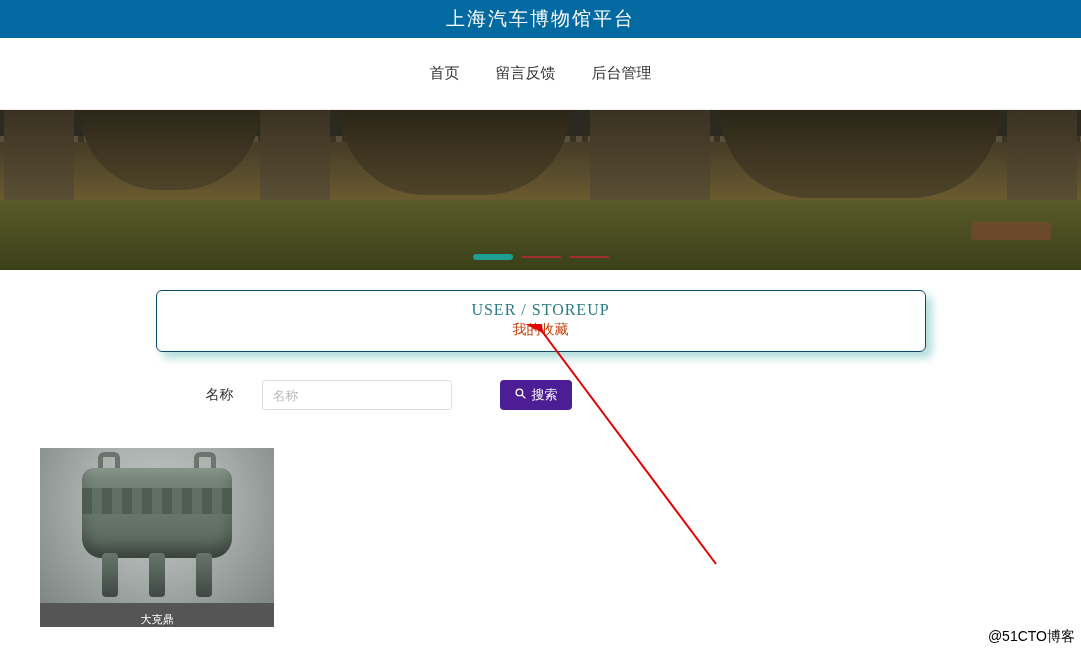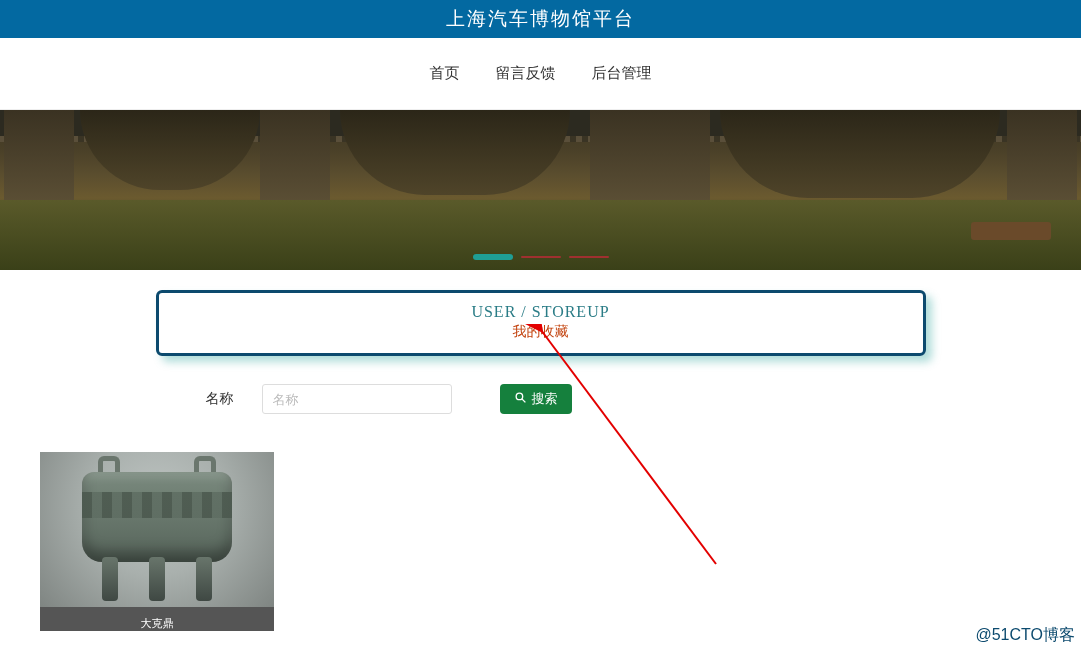--- a/index.html
+++ b/index.html
@@ -19,45 +19,45 @@
   .arch { position:absolute; top:0; width:180px; height:80px; border-radius:0 0 100px 100px; background:linear-gradient(180deg,#2b2618,#4f4429); }
   .arch.a1{left:80px;} .arch.a2{left:340px;width:230px;height:85px;} .arch.a3{left:720px;width:280px;height:88px;}
   .water{position:absolute;left:0;right:0;bottom:0;height:70px;background:linear-gradient(180deg,#5a5a2a,#3a4018);}  
   .boat{position:absolute;right:30px;bottom:30px;width:80px;height:18px;background:#6a4a2a;border-radius:3px;}
 
   .carousel-dots { position: absolute; bottom: 10px; left: 50%; transform: translateX(-50%); display: flex; gap: 8px; }
   .dot { width: 40px; height: 4px; border-radius: 3px; }
   .dot.on { background: #1f9e95; height:6px; }
   .dot.off { background: #a03030; height:2px; margin-top:2px; }
 
-  .section-title-box { width: 770px; margin: 20px auto 8px; border: 3px solid #0c4a6e; border-radius: 6px; text-align: center; padding: 10px 0 12px; box-shadow: 6px 6px 8px rgba(31,158,149,0.35); }
+  .section-title-box { width: 770px; margin: 20px auto 8px; border: 1px solid #0c4a6e; border-radius: 6px; text-align: center; padding: 10px 0 12px; box-shadow: 6px 6px 8px rgba(31,158,149,0.35); }
   .section-title-en { color: #2a7c86; font-size: 16px; letter-spacing: 1px; font-family: Georgia, serif; }
   .section-title-cn { color: #c2410c; font-size: 14px; margin-top: 2px; }
 
   .search-row { width: 770px; margin: 28px auto 0; display: flex; align-items: center; gap: 28px; padding-left: 50px; }
   .search-label { font-size: 14px; color: #333; }
   .search-input { width: 190px; height: 30px; border: 1px solid #ddd; border-radius: 3px; padding: 0 10px; font-size: 13px; color: #666; }
   .search-input::placeholder { color: #bbb; }
-  .search-btn { background: #15803d; color: #fff; border: none; height: 30px; padding: 0 14px; border-radius: 4px; font-size: 13px; cursor: pointer; display: inline-flex; align-items: center; gap: 5px; margin-left: 20px; }
+  .search-btn { background: #4c1d95; color: #fff; border: none; height: 30px; padding: 0 14px; border-radius: 4px; font-size: 13px; cursor: pointer; display: inline-flex; align-items: center; gap: 5px; margin-left: 20px; }
   .search-btn svg { width: 13px; height: 13px; }
 
   .card-area { margin-top: 38px; padding-left: 40px; }
   .card { width: 234px; }
   .card-img { width: 234px; height: 155px; background: radial-gradient(circle at 50% 35%, #bfc5c3 0%, #a9b0ad 45%, #7f8582 100%); position: relative; overflow: hidden; }
   .ding-body{position:absolute;left:50%;top:20px;transform:translateX(-50%);width:150px;height:90px;border-radius:12px 12px 20px 20px;background:linear-gradient(180deg,#7a8a7e,#56645a);box-shadow:inset 0 -10px 14px rgba(0,0,0,.35),inset 0 6px 8px rgba(255,255,255,.12);}  
   .ding-band{position:absolute;left:50%;top:40px;transform:translateX(-50%);width:150px;height:26px;background:repeating-linear-gradient(90deg,#4a574d 0 10px,#5e6d62 10px 20px);opacity:.85;}
   .ding-ear{position:absolute;top:4px;width:22px;height:30px;border:5px solid #6a766d;border-bottom:none;border-radius:6px 6px 0 0;background:transparent;}
   .ding-ear.l{left:58px;} .ding-ear.r{right:58px;}
   .ding-leg{position:absolute;bottom:6px;width:16px;height:44px;background:linear-gradient(180deg,#68756b,#3f4843);border-radius:4px;}
   .ding-leg.l{left:62px;} .ding-leg.m{left:109px;} .ding-leg.r{left:156px;}
 
   .card-title { background: #555; color: #fff; text-align: center; font-size: 11px; height: 24px; line-height: 32px; }
 
   .arrow-svg { position: absolute; top: 324px; left: 316px; pointer-events: none; }
-  .watermark { position: absolute; right: 6px; bottom: 4px; color: #0c4a6e; font-size: 16px; }
+  .watermark { position: absolute; right: 6px; bottom: 4px; color: #000000; font-size: 14px; }
 </style>
 </head>
 <body>
 
 <div class="header-bar">上海汽车博物馆平台</div>
 
 <div class="nav-bar">
   <div class="nav-item">首页</div>
   <div class="nav-item">留言反馈</div>
   <div class="nav-item">后台管理</div>

